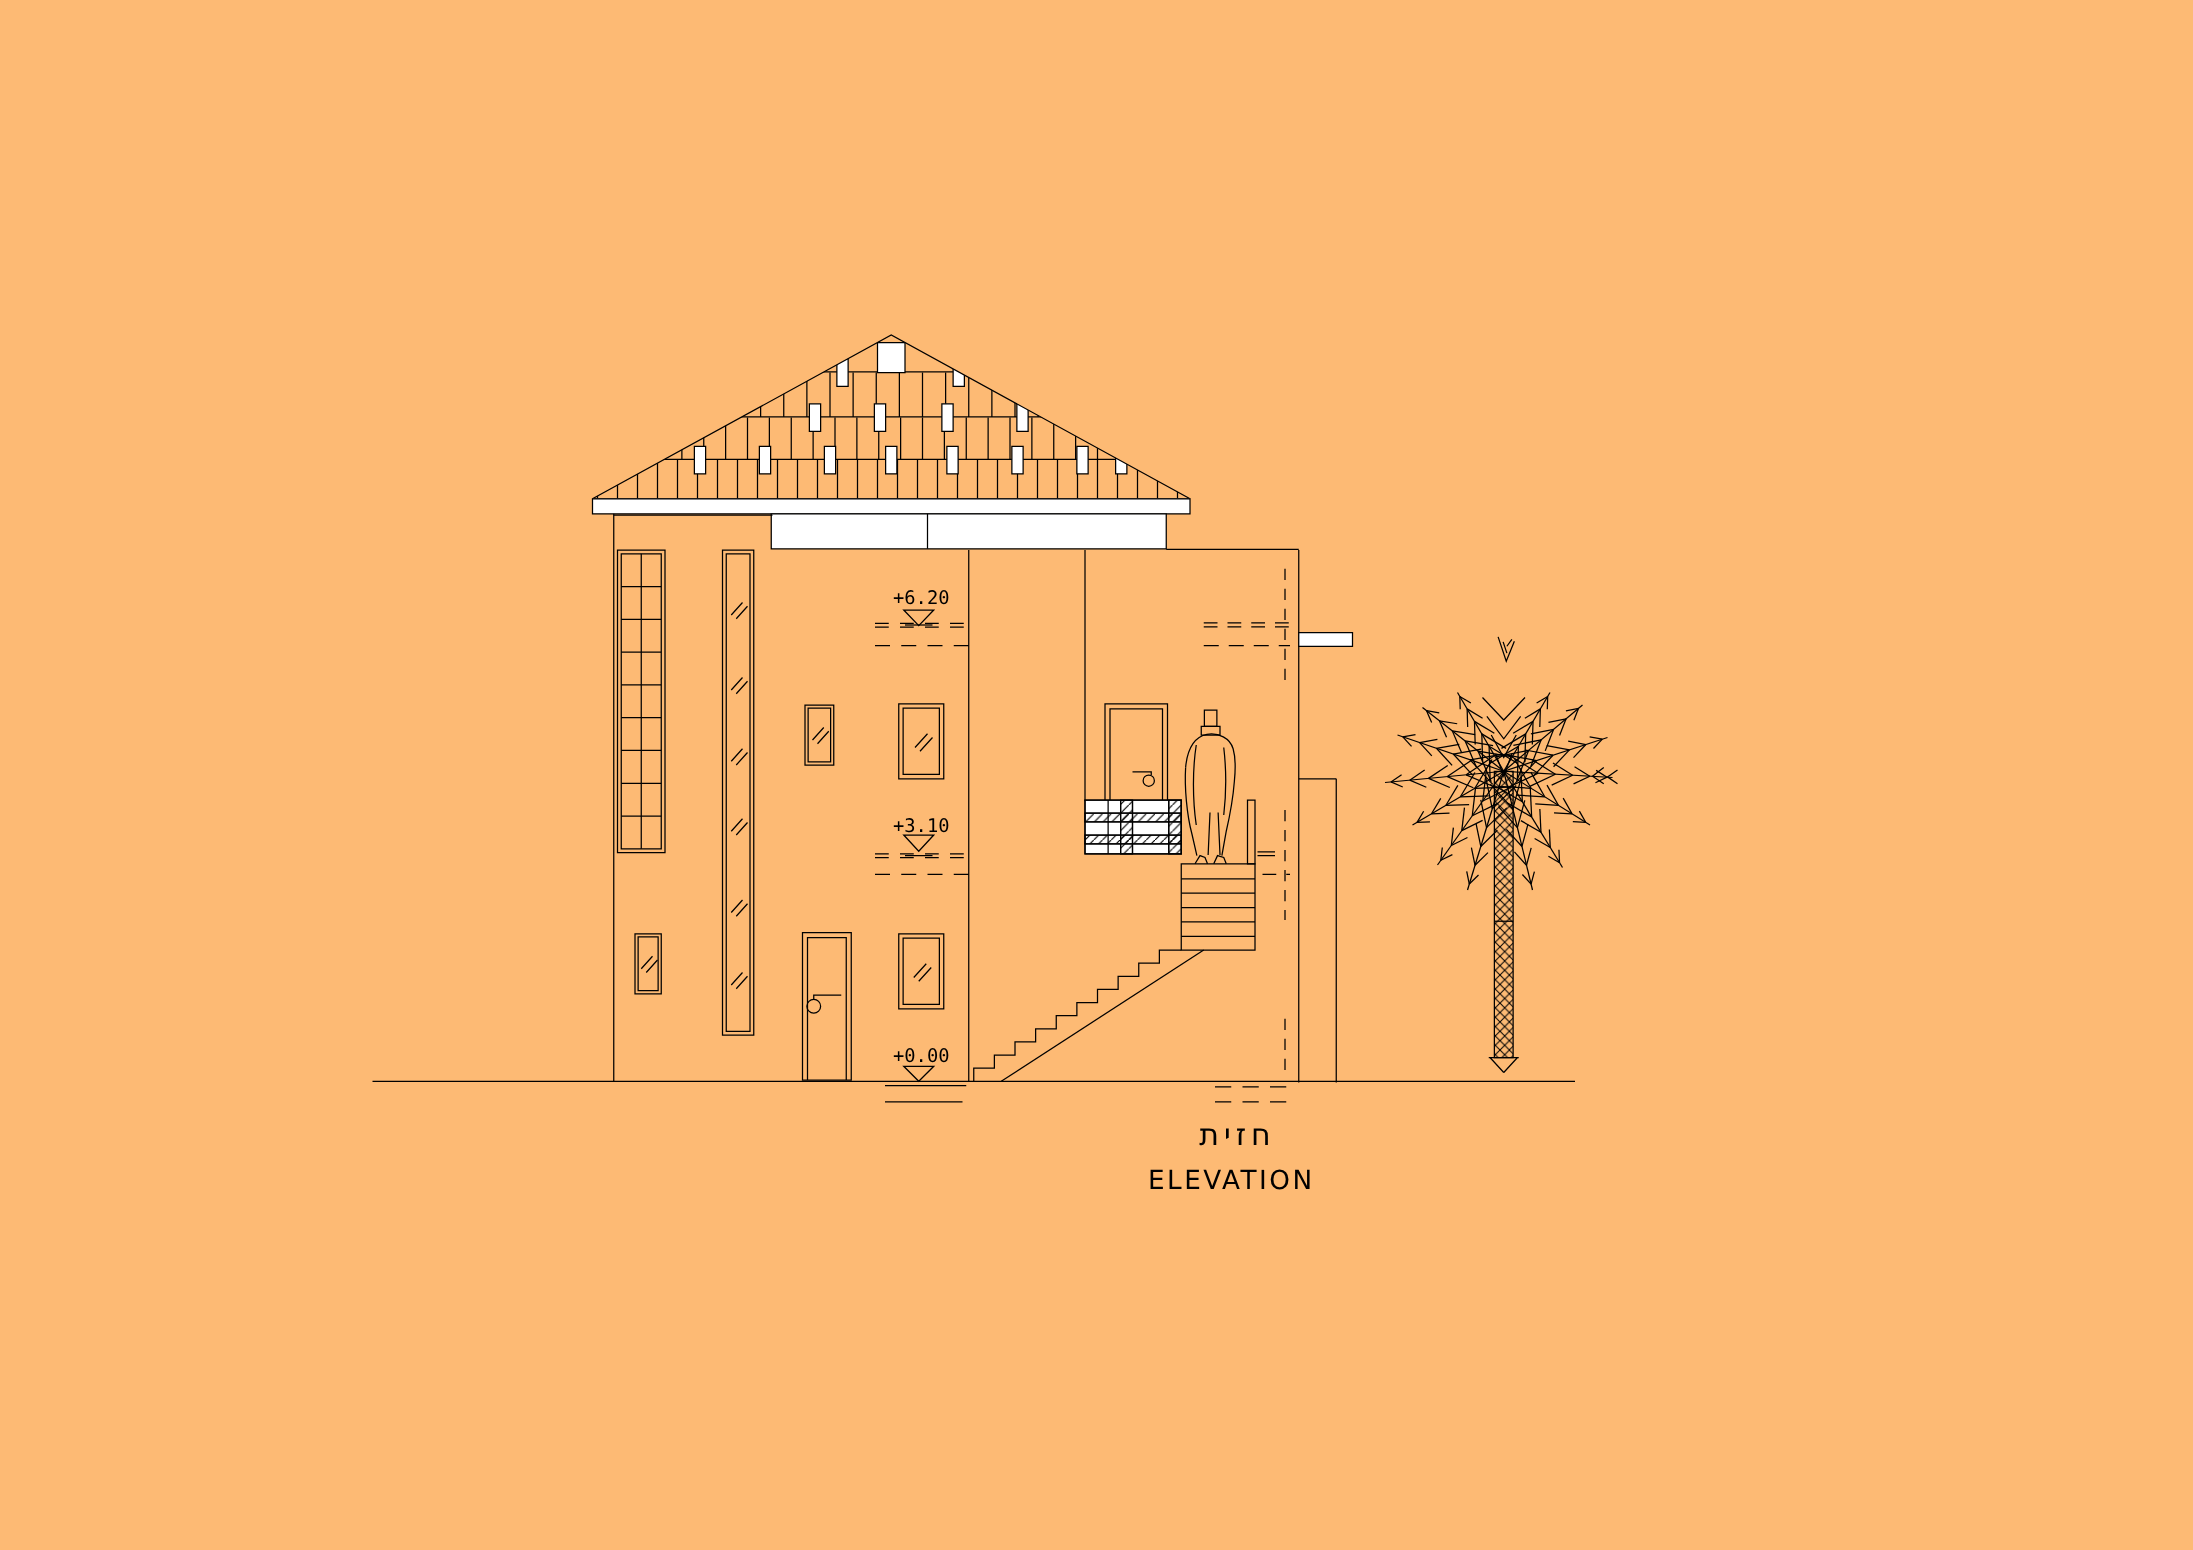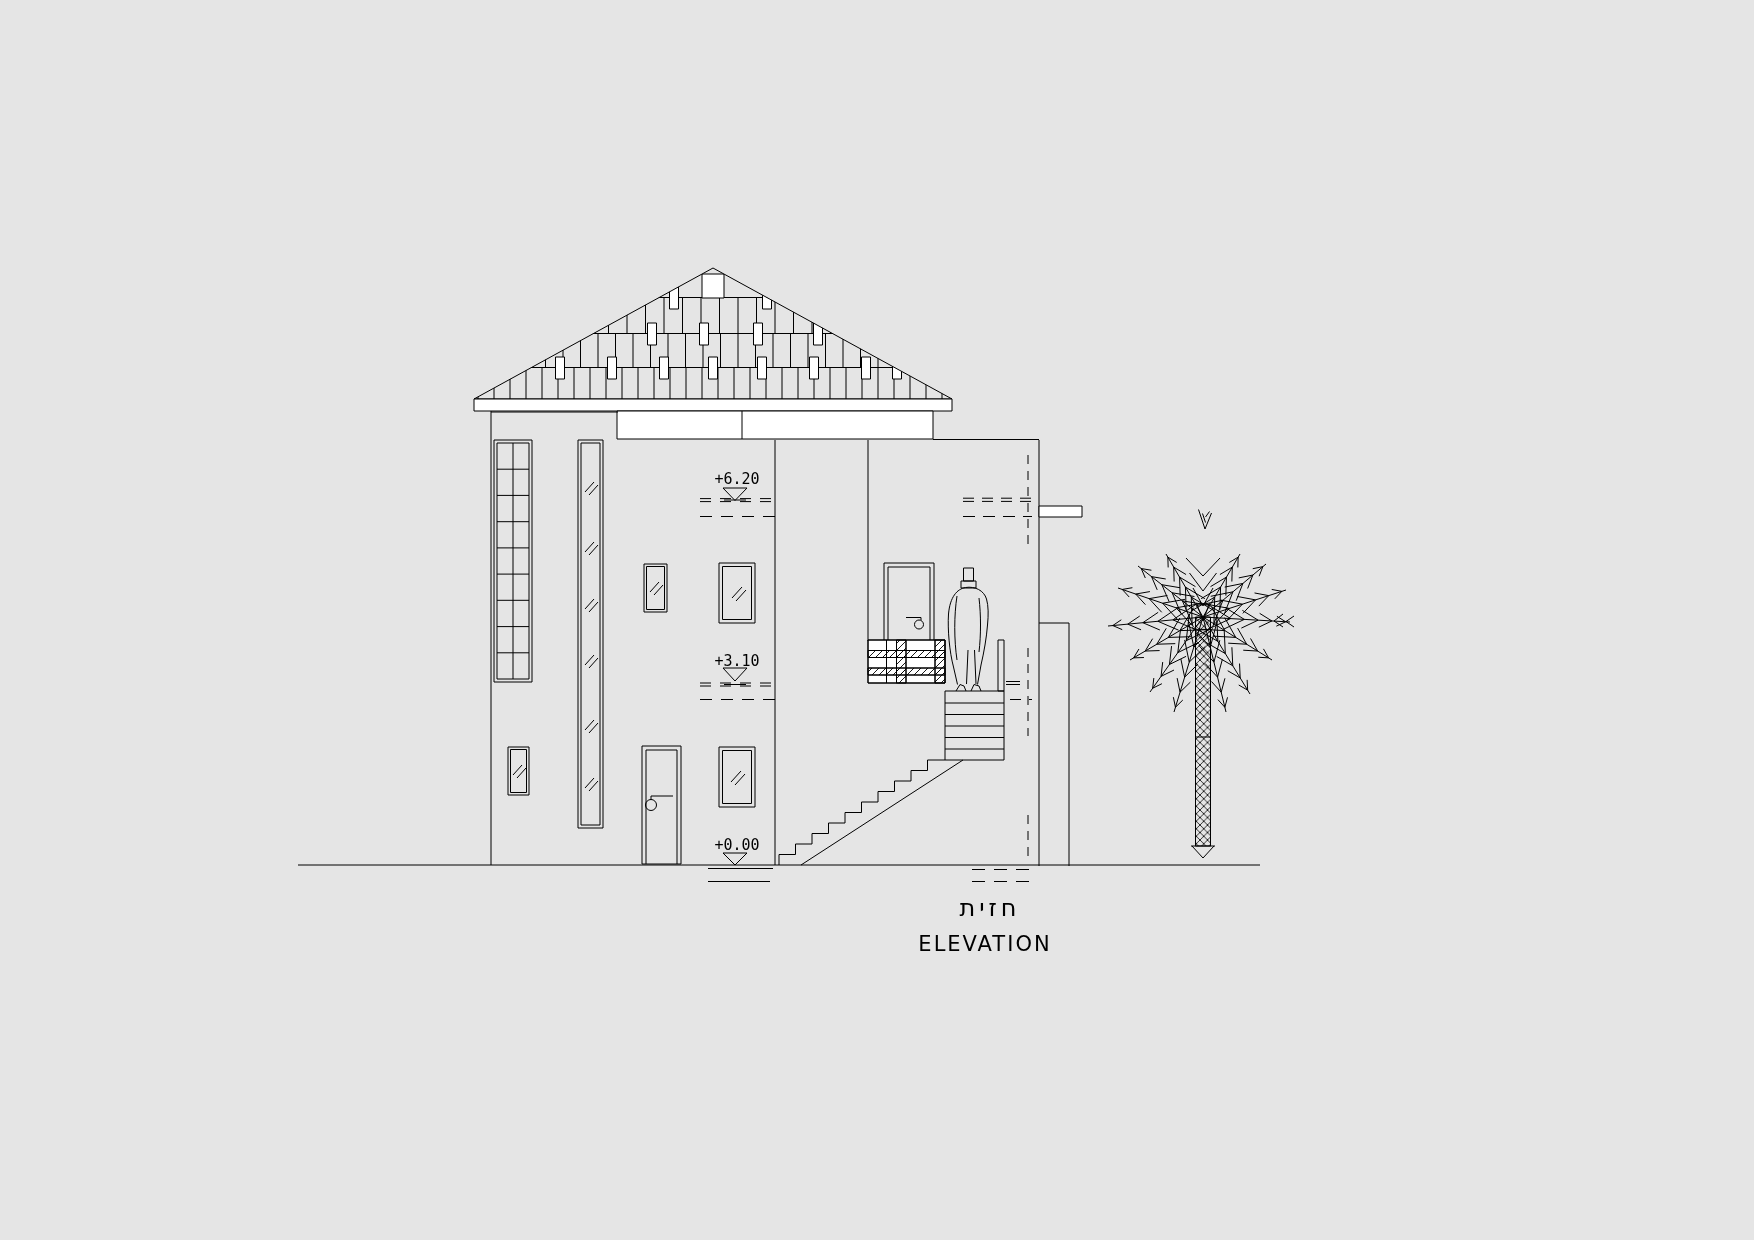--- a/index.html
+++ b/index.html
@@ -1,16 +1,16 @@
 <!DOCTYPE html>
 <html><head>
 <meta charset="utf-8">
 <style>
   html,body{margin:0;padding:0;background:#ffffff;}
-  #canvas{position:relative;width:1754px;height:1240px;background:#e5e5e5;overflow:hidden;}
+  #canvas{position:relative;width:1754px;height:1240px;background:#fdba74;overflow:hidden;}
   svg{position:absolute;left:0;top:0;}
   svg *{vector-effect:non-scaling-stroke;}
   .lvl-text{font-family:"DejaVu Sans Mono",monospace;font-size:15px;fill:#000;}
   .cap-he{font-family:"DejaVu Sans",sans-serif;font-size:24px;fill:#000;letter-spacing:4px;}
   .cap-en{font-family:"DejaVu Sans",sans-serif;font-size:21px;fill:#000;letter-spacing:2px;}
 </style>
 </head>
 <body>
 
 <div id="canvas">

